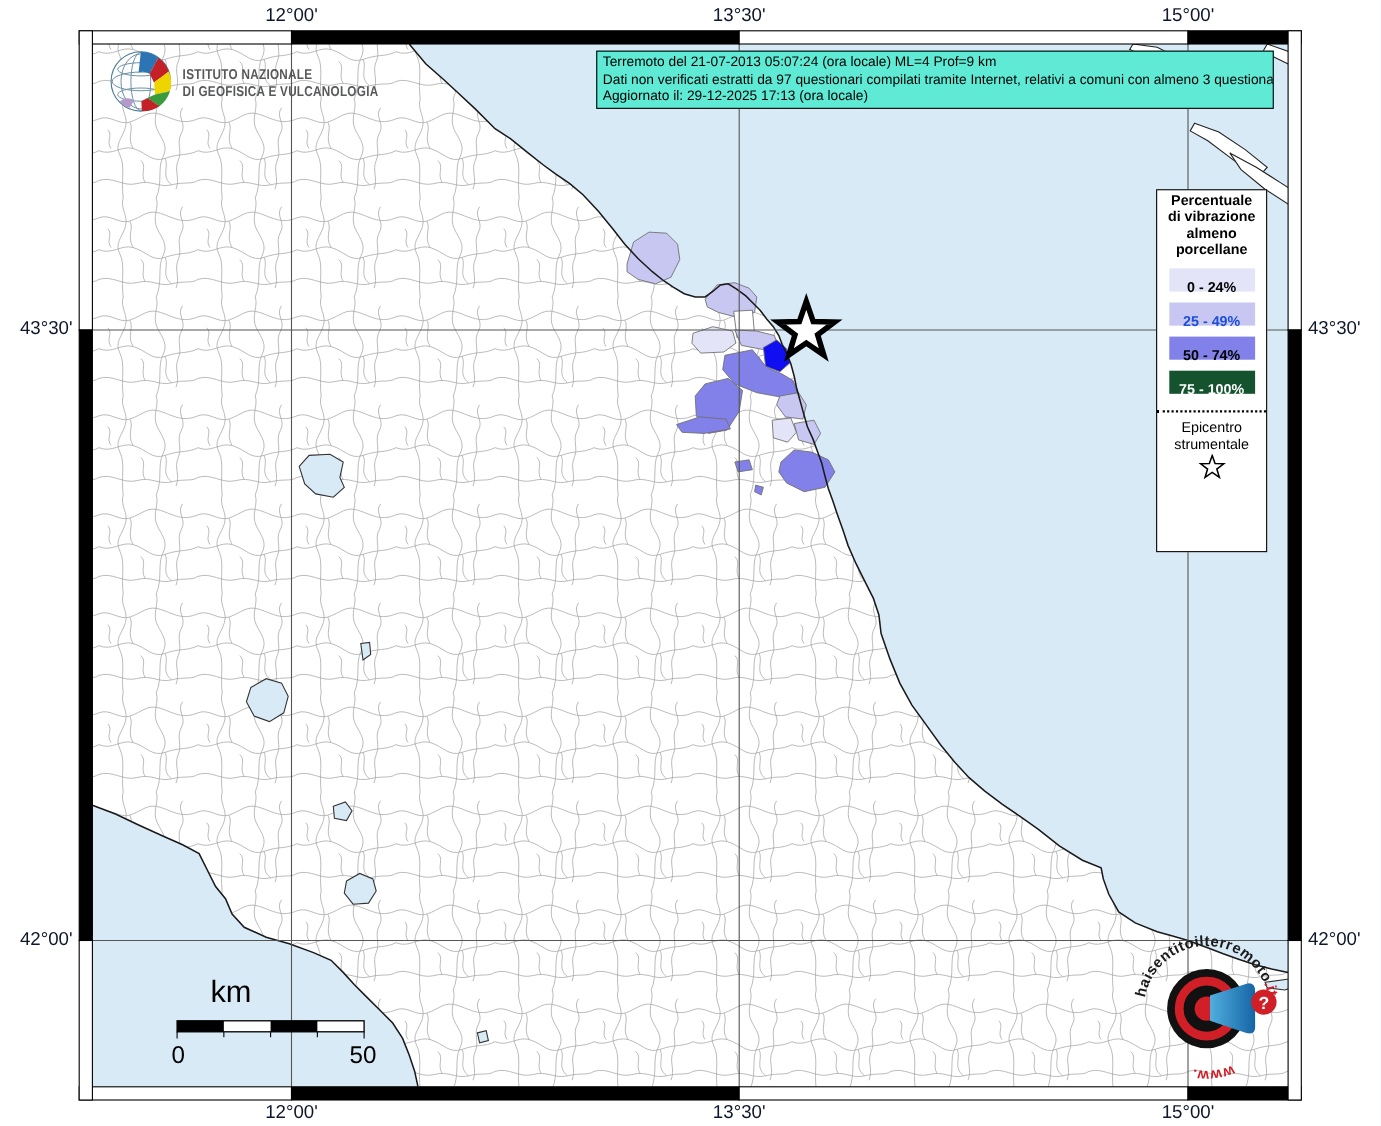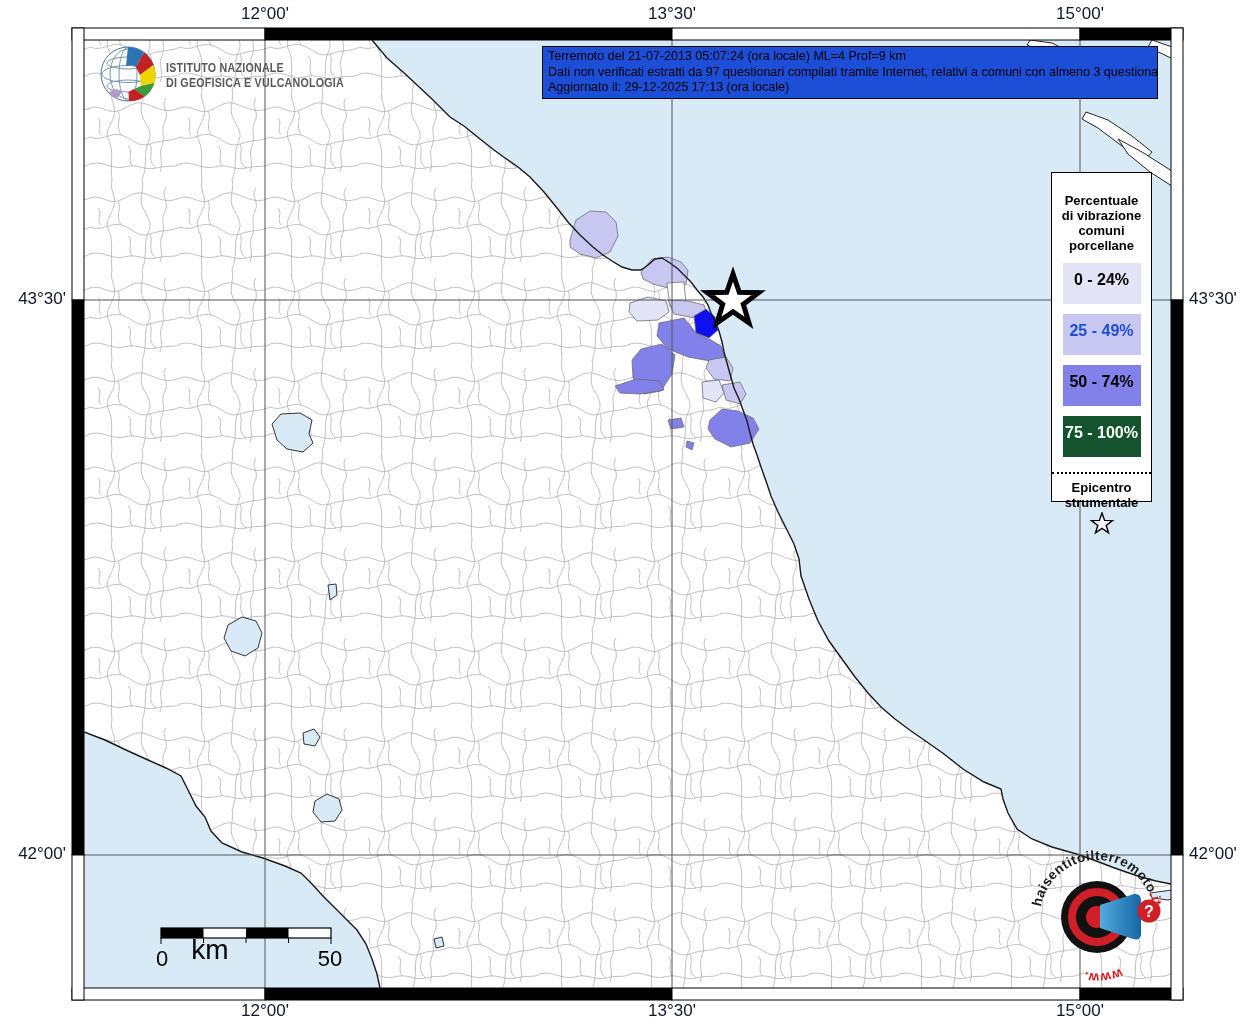--- a/index.html
+++ b/index.html
@@ -3,42 +3,42 @@
 <meta charset="utf-8">
 <style>
   html,body{margin:0;padding:0;background:#fff;}
   .stage{position:relative;width:1255px;height:1024px;background:#fff;overflow:hidden;
          font-family:"Liberation Sans","DejaVu Sans",sans-serif;color:#000;}
   .stage svg.basemap{position:absolute;left:0;top:0;}
   .axis-label{position:absolute;font-size:17px;color:#0f172a;white-space:nowrap;}
   .axis-top,.axis-bottom{transform:translateX(-50%);}
   .axis-left{width:62px;text-align:right;}
   .axis-right{text-align:left;}
-  .info-box{position:absolute;left:542px;top:46px;width:604px;background:#1d4ed8;
+  .info-box{position:absolute;left:542px;top:46px;width:604px;background:#5eead4;
             border:1px solid #000;padding:2px 5px;font-size:12.5px;line-height:15.6px;
             overflow:hidden;}
   .info-box span{display:block;white-space:nowrap;}
   .legend-box{position:absolute;left:1051px;top:172px;width:99px;height:328px;background:#fff;
               border:1.5px solid #000;text-align:center;}
-  .legend-title{font-size:13px;font-weight:bold;line-height:15px;margin-top:20px;}
+  .legend-title{font-size:13px;font-weight:bold;line-height:15px;margin-top:1px;}
   .legend-title span{display:block;}
-  .swatch{width:78px;height:41px;margin:10px auto 0 auto;font-size:16px;font-weight:bold;
+  .swatch{width:78px;height:21px;margin:10px auto 0 auto;font-size:13px;font-weight:bold;
           line-height:33px;}
   .swatch:first-of-type{margin-top:15px;}
   .legend-sep{border-top:2px dotted #000;margin:15px 0 6px 0;}
-  .legend-epi{font-size:13px;font-weight:bold;line-height:15px;}
+  .legend-epi{font-size:13px;font-weight:normal;line-height:15px;}
   .legend-epi span{display:block;}
   .legend-star{margin-top:2px;}
   .ingv-logo{position:absolute;left:98px;top:44px;width:240px;height:60px;}
   .ingv-text{position:absolute;left:68px;top:16px;font-size:13px;font-weight:bold;
              line-height:15px;color:#57585a;letter-spacing:.3px;white-space:nowrap;
              transform:scaleX(.82);transform-origin:left center;}
   .ingv-text span{display:block;}
   .scale-km{position:absolute;left:210px;top:886px;transform:translateX(-50%);
-            font-size:28px;color:#000;margin-top:48px;}
+            font-size:28px;color:#000;}
   .scale-num{position:absolute;top:946px;transform:translateX(-50%);font-size:22px;color:#000;}
 </style>
 </head>
 <body>
 
 <div class="stage">
 
 <svg class="basemap" width="1255" height="1024" viewBox="0 0 1255 1024">
   <defs>
     <clipPath id="interior">
@@ -243,21 +243,21 @@
 <div class="info-box">
   <span>Terremoto del 21-07-2013 05:07:24 (ora locale) ML=4 Prof=9 km</span>
   <span>Dati non verificati estratti da 97 questionari compilati tramite Internet, relativi a comuni con almeno 3 questionari.</span>
   <span>Aggiornato il: 29-12-2025 17:13 (ora locale)</span>
 </div>
 
 <div class="legend-box">
   <div class="legend-title">
     <span>Percentuale</span>
     <span>di vibrazione</span>
-    <span>comuni</span>
+    <span>almeno</span>
     <span>porcellane</span>
   </div>
   <div class="swatch" style="background-color: rgb(228, 228, 248); color: rgb(0, 0, 0);">0 - 24%</div>
   <div class="swatch" style="background-color: rgb(199, 199, 242); color: #1d4ed8;">25 - 49%</div>
   <div class="swatch" style="background-color: rgb(129, 129, 233); color: rgb(0, 0, 0);">50 - 74%</div>
   <div class="swatch" style="background-color: #14532d; color: rgb(255, 255, 255);">75 - 100%</div>
   <div class="legend-sep"></div>
   <div class="legend-epi">
     <span>Epicentro</span>
     <span>strumentale</span>

